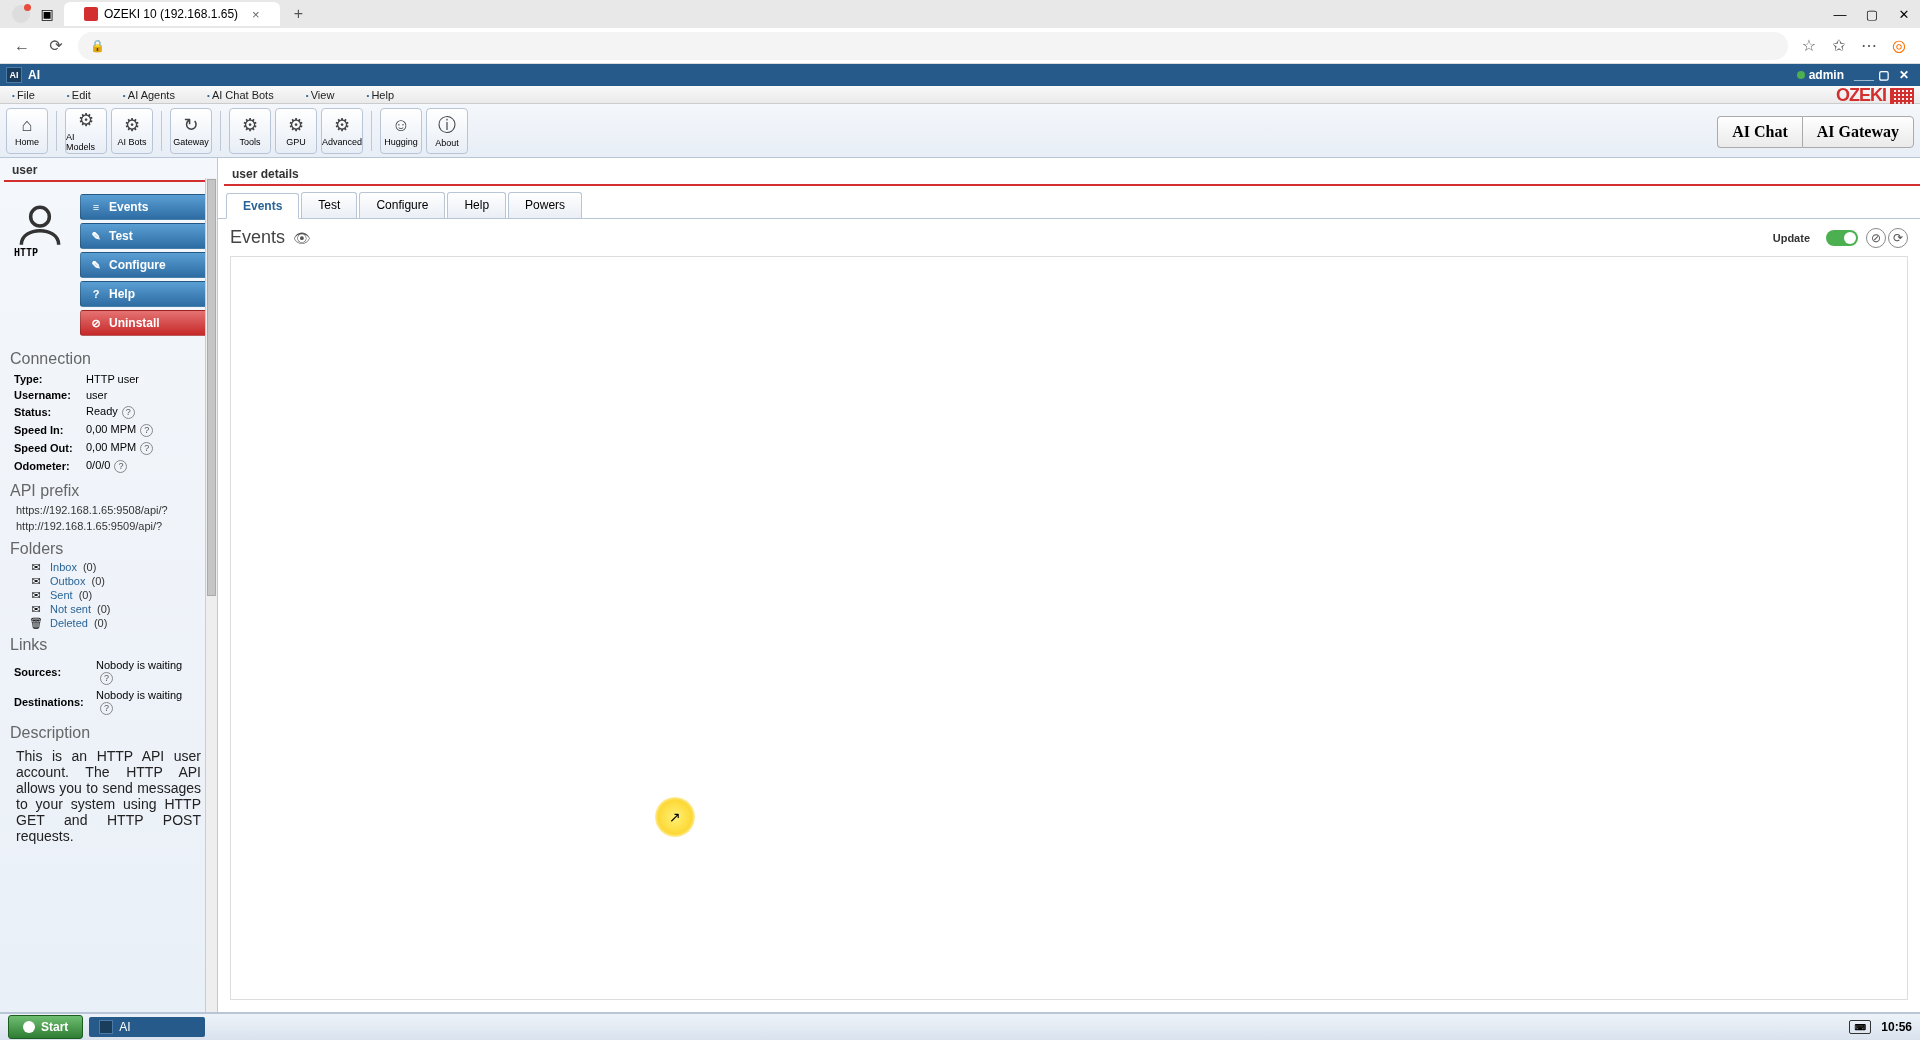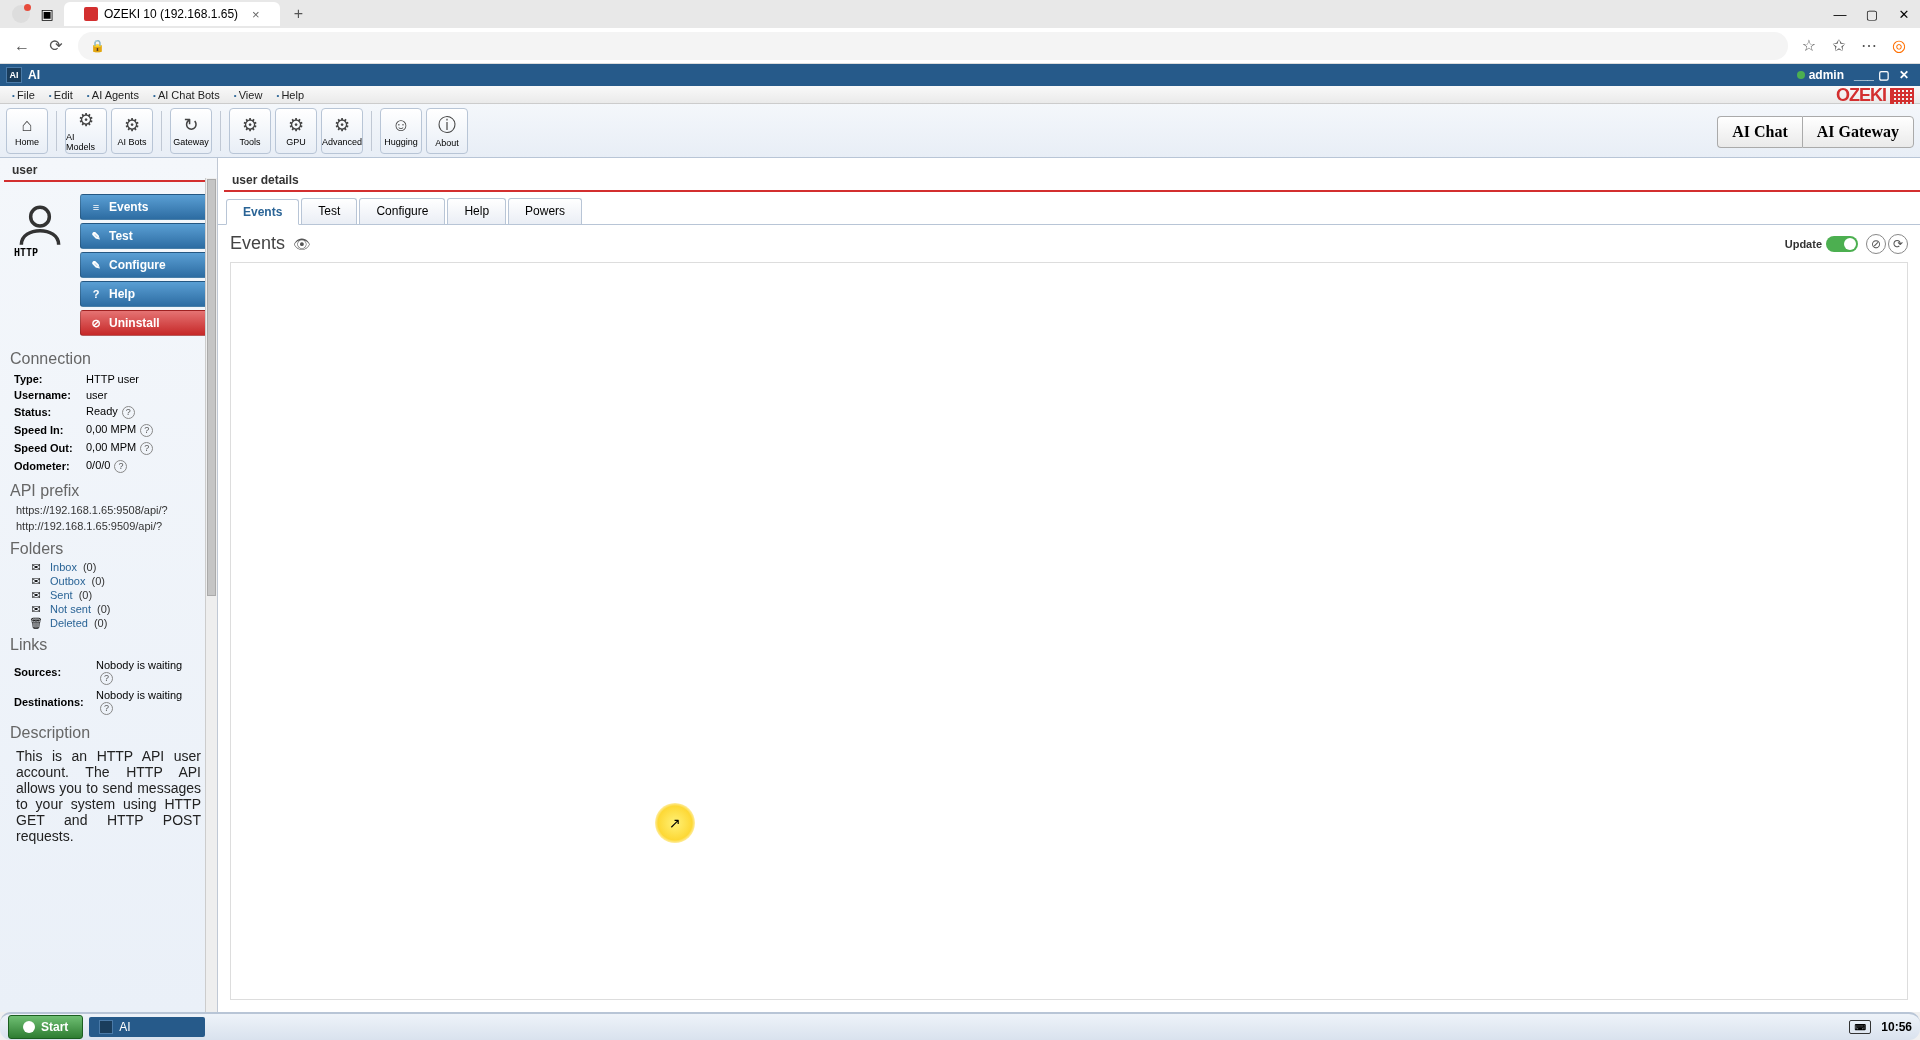--- a/index.html
+++ b/index.html
@@ -29,21 +29,21 @@
 
 .app { height: calc(1040px - 28px - 36px); display: flex; flex-direction: column; }
 .app-titlebar { height: 22px; background: #265a8a; color: #fff; display: flex; align-items: center; padding: 0 6px; font-size: 12px; font-weight: bold; }
 .app-titlebar .left { display: flex; align-items: center; gap: 6px; }
 .app-titlebar .app-icon { width: 16px; height: 16px; background: #1a3d5c; border: 1px solid #4a7aa8; display:flex;align-items:center;justify-content:center;font-size:9px;}
 .app-titlebar .spacer { flex: 1; }
 .app-titlebar .status-dot { width: 8px; height: 8px; border-radius: 50%; background: #4caf50; margin-right: 4px; }
 .app-titlebar .admin { margin-right: 10px; }
 .app-titlebar .win-ctrl { width: 20px; height: 18px; display:flex;align-items:center;justify-content:center;cursor:pointer;font-size:12px;}
 
-.app-menubar { height: 18px; background: linear-gradient(#f9f9f9,#eaeaea); display: flex; align-items: center; padding: 0 6px; gap: 2px; font-size: 11px; border-bottom: 1px solid #ccc; position:relative;}
+.app-menubar { height: 18px; background: linear-gradient(#f9f9f9,#eaeaea); display: flex; align-items: center; padding: 0 6px; gap: 20px; font-size: 11px; border-bottom: 1px solid #ccc; position:relative;}
 .menu-item { padding: 0 6px; cursor: pointer; color: #222; }
 .menu-item:before { content: "• "; color: #2a6496; font-size: 8px; vertical-align: middle; }
 .brand-logo { position:absolute; right: 6px; top: 2px; font-size: 18px; font-weight: bold; color: #d32f2f; letter-spacing: -1px; text-align:right; line-height:0.8;}
 .brand-logo .url { display:block; font-size:7px; font-weight:normal; color:#d32f2f; letter-spacing:0;}
 .brand-sq { display:inline-block; width:24px; height:24px; border:2px solid #d32f2f; vertical-align:top; margin-left:4px; background:repeating-linear-gradient(90deg,#d32f2f 0 2px,transparent 2px 4px),repeating-linear-gradient(0deg,#d32f2f 0 2px,transparent 2px 4px);}
 
 .app-toolbar { height: 54px; background: linear-gradient(#f4f7fb,#e8eef6); border-bottom: 1px solid #b8c5d6; display: flex; align-items: center; padding: 2px 6px; gap: 4px; position: relative; }
 .tb-group-sep { width: 1px; height: 40px; background: #c0c8d4; margin: 0 4px; }
 .tb-btn { width: 42px; height: 46px; border: 1px solid #b8c5d6; background: linear-gradient(#fff,#e8eef6); border-radius: 4px; display: flex; flex-direction: column; align-items: center; justify-content: center; cursor: pointer; font-size: 9px; gap: 1px; }
 .tb-btn .tb-icon-top { font-size: 18px; color: #444; }
@@ -78,40 +78,40 @@
 .folder-item { display:flex; align-items:center; gap:6px; padding:1px 10px 1px 28px; font-size:11px; }
 .folder-item .fic { width:16px; height:12px; display:flex;align-items:center;justify-content:center;font-size:11px; }
 .folder-item a { color: #2a6496; text-decoration: none; cursor:pointer;}
 .folder-item .cnt { color:#333; }
 
 .api-prefix { padding: 2px 16px; font-size: 11px; color:#333; }
 
 .desc { padding: 4px 16px; font-size: 14px; text-align: justify; color:#222;}
 
 .main { flex: 1; display: flex; flex-direction: column; background: #fff; }
-.main-header { font-weight:bold; font-size:12px; padding:3px 8px; color:#333; border-bottom:2px solid #d32f2f; display:inline-block; margin:12px 0 0 6px; }
+.main-header { font-weight:bold; font-size:12px; padding:3px 8px; color:#333; border-bottom:2px solid #d32f2f; display:inline-block; margin:6px 0 0 6px; }
 .tab-row { display:flex; border-bottom: 1px solid #b8c5d6; margin-top:6px; padding-left:8px;}
 .mtab { padding: 5px 16px; border:1px solid #b8c5d6; border-bottom:none; background: linear-gradient(#fff,#eaeef5); font-size:12px; cursor:pointer; margin-right:2px; border-radius:3px 3px 0 0;}
 .mtab.active { background:#fff; color:#2a6496; font-weight:bold; position:relative; top:1px; border-bottom:1px solid #fff;}
 .events-hdr { display:flex; align-items:center; padding:8px 12px; }
 .events-hdr h2 { font-size:18px; font-weight:normal; color:#444; margin-right:8px;}
 .events-hdr .eye { font-size:14px; color:#555; cursor:pointer;}
 .events-hdr .spacer { flex:1; }
-.events-hdr .upd-label { font-size:11px; margin-right:4px; color:#333; font-weight:bold;}
+.events-hdr .upd-label { font-size:11px; margin-right:16px; color:#333; font-weight:bold;}
 .toggle { width:32px; height:16px; background:#4caf50; border-radius:8px; position:relative; margin-right:6px; cursor:pointer;}
 .toggle:after { content:""; position:absolute; right:2px; top:2px; width:12px; height:12px; background:#fff; border-radius:50%;}
 .round-btn { width:20px; height:20px; border:1px solid #888; border-radius:50%; display:flex;align-items:center;justify-content:center; margin-left:2px; cursor:pointer; font-size:12px; color:#555;}
 
 .events-area { flex:1; margin: 0 12px 12px 12px; border:1px solid #ddd; position:relative; }
 
 .highlight-cursor { position:absolute; width:40px; height:40px; border-radius:50%; background:radial-gradient(circle,#fff176 0%,#fdd835 60%,transparent 80%); left:424px; top:540px; display:flex;align-items:center;justify-content:center;}
 .highlight-cursor:after { content:"↖"; position:absolute; font-size:14px; transform:scaleX(-1);}
 
 
-.taskbar { height: 28px; background: linear-gradient(#eef3f9,#d9e2ee); display:flex; align-items:center; padding: 0 8px; border-top:2px solid #b8c5d6;border-radius:11px;}
+.taskbar { height: 28px; background: linear-gradient(#eef3f9,#d9e2ee); display:flex; align-items:center; padding: 0 8px; border-top:2px solid #b8c5d6;}
 .start-btn { background: linear-gradient(#6fbf73,#2e7d32); color:#fff; font-weight:bold; padding:4px 14px; border-radius:3px; cursor:pointer; display:flex; align-items:center; gap:6px; border:1px solid #1b5e20;}
 .start-btn:before { content:""; width:12px;height:12px;background:#fff;border-radius:50%;}
 .task-item { background:#265a8a; color:#fff; padding: 3px 10px; margin-left:6px; border-radius:2px; cursor:pointer; display:flex; align-items:center; gap:6px; font-size:12px; width:116px;}
 .task-item .ti-icon { width:14px;height:14px;background:#1a3d5c;border:1px solid #4a7aa8;}
 .taskbar .spacer { flex:1;}
 .tray { display:flex; align-items:center; gap:10px; font-size:12px; font-weight:bold;}
 .kbd-icon { width:22px; height:14px; border:1px solid #333; border-radius:2px; font-size:8px; display:flex;align-items:center;justify-content:center;}
 </style>
 </head>
 <body>

